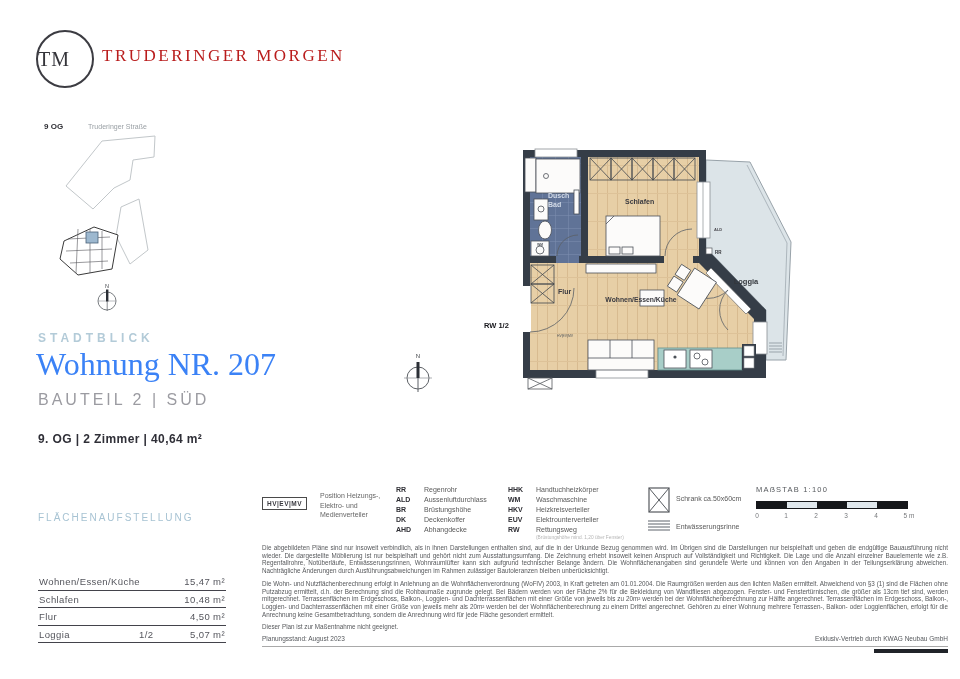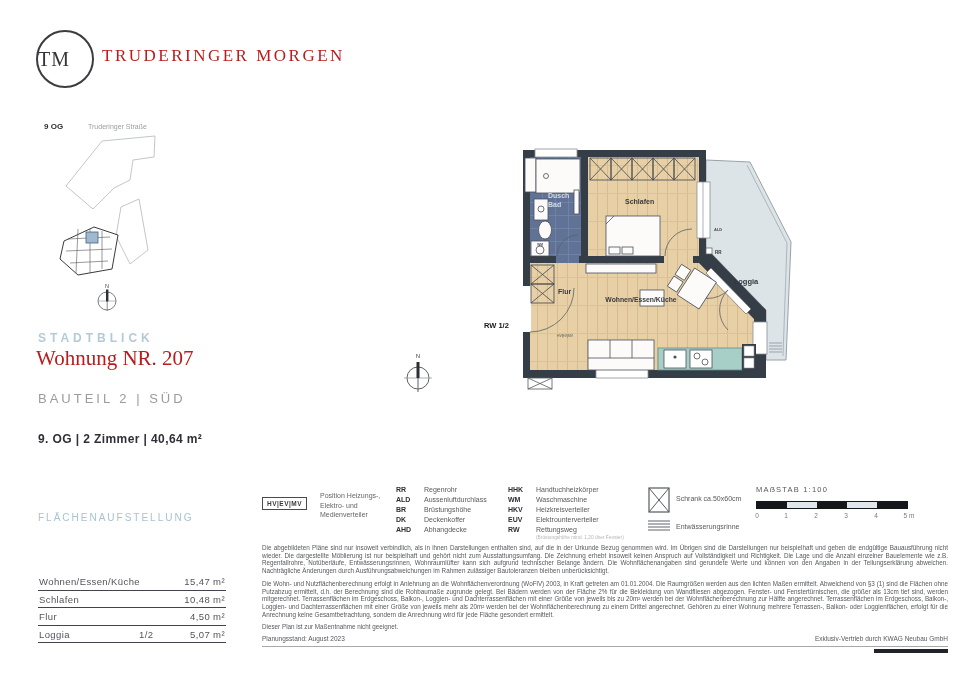--- a/index.html
+++ b/index.html
@@ -7,22 +7,22 @@
         font-family:"Liberation Sans",sans-serif;color:#2e2e36;margin:0 auto;}
   
   .logo-circle{position:absolute;left:36px;top:30px;width:54px;height:54px;border:2px solid #3c3c42;
         border-radius:50%;display:flex;align-items:center;justify-content:flex-start;}
   .logo-mono{font-family:"Liberation Serif",serif;font-size:20px;letter-spacing:1px;color:#34343a;}
   .brand-name{position:absolute;left:102px;top:46px;font-family:"Liberation Serif",serif;
         font-size:17px;letter-spacing:2.5px;color:#b91c1c;}
   
   .project{position:absolute;left:38px;top:331px;font-size:12px;letter-spacing:4px;color:#b3cbd8;font-weight:600;}
   .unit-title{position:absolute;left:36px;top:346px;font-family:"Liberation Serif",serif;
-        font-size:21px;color:#b91c1c;}
-  .subtitle{position:absolute;left:38px;top:391px;font-size:13px;letter-spacing:3px;color:#9b9ba1;}
+        font-size:32px;color:#3b82f6;}
+  .subtitle{position:absolute;left:38px;top:391px;font-size:16px;letter-spacing:3px;color:#9b9ba1;}
   .details{position:absolute;left:38px;top:432px;font-size:12px;font-weight:bold;color:#2f2f37;letter-spacing:.4px;}
   
   .legend{position:absolute;left:262px;top:482px;width:686px;height:54px;font-size:7px;}
   .hv-box{position:absolute;left:0;top:15px;border:1px solid #4a4a4a;padding:2px 4px;
         font-size:6.5px;font-weight:bold;color:#3a3a40;letter-spacing:.5px;}
   .hv-label{position:absolute;left:58px;top:9px;width:74px;color:#666;line-height:9.5px;}
   .abbr-col{position:absolute;top:3px;}
   .abbr-col .row{display:flex;line-height:10px;}
   .abbr-col .code{width:28px;font-weight:bold;color:#2f2f35;}
   .abbr-col .def{color:#595959;}

